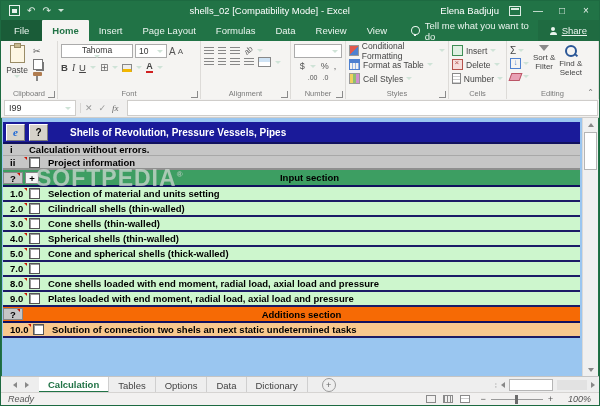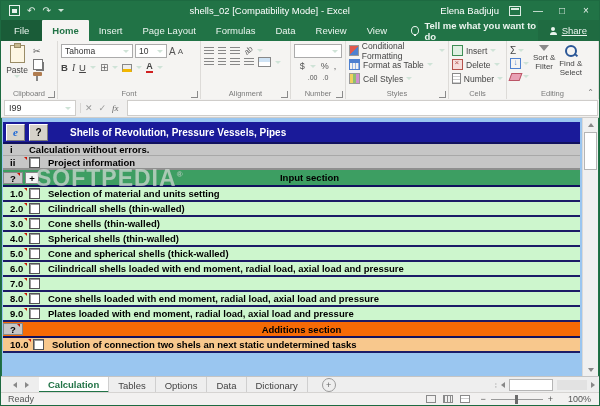--- a/index.html
+++ b/index.html
@@ -20,21 +20,21 @@
   .tb-right{display:flex;align-items:center;gap:10px;padding-right:6px;}
   .i-ribopt{width:10px;height:8px;border:1px solid #dcebe2;position:relative;}
   .i-ribopt:after{content:"";position:absolute;left:1px;top:1px;right:1px;height:2px;background:#dcebe2;}
   .winbtn{color:#eaf4ee;font-size:10px;width:14px;text-align:center;cursor:default;}
 
   
   .tabrow{position:absolute;left:0;top:19px;right:0;height:21px;background:#217346;display:flex;align-items:stretch;font-size:9.5px;color:#eaf4ee;}
   .rtab{padding:0 10px;display:flex;align-items:center;}
   .rtab.file{background:#1a5c38;padding:0 13px;}
   .rtab.active{background:#f5f4f2;color:#217346;font-weight:bold;border-radius:1px 1px 0 0;}
-  .tellme{display:flex;align-items:center;gap:5px;margin-left:14px;flex:1;font-weight:bold;}
+  .tellme{display:flex;align-items:center;gap:5px;margin-left:14px;flex:1;}
   .i-bulb{width:7px;height:7px;border:1px solid #eaf4ee;border-radius:50%;position:relative;display:inline-block;}
   .i-bulb:after{content:"";position:absolute;left:1.5px;top:7px;width:2.5px;height:2px;background:#eaf4ee;}
   .sharebtn{display:flex;align-items:center;gap:5px;padding:0 12px;background:#1f6b41;text-decoration:underline;}
   .i-person{width:7px;height:7px;position:relative;display:inline-block;}
   .i-person:before{content:"";position:absolute;left:1.5px;top:0;width:4px;height:4px;border-radius:50%;background:#eaf4ee;}
   .i-person:after{content:"";position:absolute;left:0;top:4.5px;width:7px;height:3px;border-radius:3px 3px 0 0;background:#eaf4ee;}
 
   
   .ribbon{position:absolute;left:0;top:40px;right:0;height:58px;background:#f5f4f2;border-bottom:1px solid #d0cecb;display:flex;color:#444;}
   .rgroup{position:relative;border-right:1px solid #dddbd8;padding:3px 3px 12px 3px;box-sizing:border-box;}
@@ -50,21 +50,21 @@
   .i-paste:before{content:"";position:absolute;left:3px;top:-3px;width:5px;height:3px;background:#c8b98e;border:1px solid #9a8c66;}
   .pastelbl{font-size:8.5px;margin-top:2px;}
   .clipsmall{display:flex;flex-direction:column;gap:2px;padding-top:2px;}
   .i-copy{width:8px;height:9px;border:1px solid #777;background:#fff;box-shadow:2px 2px 0 -1px #777;}
   .i-painter{width:9px;height:4px;background:#b07c4f;border-radius:1px;position:relative;}
   .i-painter:after{content:"";position:absolute;left:3px;top:4px;width:2px;height:5px;background:#888;}
 
   .g-font{width:143px;}
   .fontrow1{display:flex;gap:2px;align-items:center;}
   .fontrow2{display:flex;gap:4px;align-items:center;margin-top:4px;font-size:9.5px;}
-  .fname{width:64px;}
+  .fname{width:64px;flex-direction:column;}
   .fsize{width:24px;}
   .bA{font-weight:bold;}
   .iA{font-style:italic;font-family:"Liberation Serif",serif;}
   .uA{text-decoration:underline;}
   .i-borders{font-size:10px;color:#666;line-height:1;}
   .i-fill{width:10px;height:8px;border:1px solid #888;border-bottom:3px solid #f3b700;box-sizing:border-box;background:#eee;}
   .i-fontcolor{font-size:9px;font-weight:bold;border-bottom:2.5px solid #d02020;line-height:9px;}
 
   .g-align{width:90px;}
   .alrow{display:flex;gap:4px;align-items:center;margin-top:2px;}
@@ -147,21 +147,21 @@
   .stab:first-of-type{border-left:1px solid #cfcfcf;}
   .stab.active{background:#fff;color:#217346;font-weight:bold;border-bottom:2px solid #217346;box-sizing:border-box;}
   .newsheet{width:12px;height:12px;border:1px solid #9a9a9a;border-radius:50%;color:#666;display:flex;align-items:center;justify-content:center;font-size:9px;align-self:center;margin-left:14px;}
   .tspacer{flex:1;}
   .hscroll{display:flex;align-items:center;gap:4px;padding-right:4px;}
   .hdots{color:#aaa;font-size:8px;}
   .hthumb{width:42px;height:10px;background:#fff;border:1px solid #b5b5b5;}
   .htrack{width:30px;height:10px;background:#e2e2e2;}
 
   
-  .statusbar{position:absolute;left:0;top:391px;right:0;bottom:0;background:#f2f1f0;border-top:1px solid #d6d4d2;display:flex;align-items:center;font-size:9px;color:#555;}
+  .statusbar{position:absolute;left:0;top:391px;right:0;bottom:0;background:#f2f1f0;border-top:1px solid #d6d4d2;display:flex;align-items:center;font-size:9px;color:#555;font-style:italic;}
   .ready{padding-left:7px;flex:1;}
   .views{display:flex;align-items:center;gap:7px;margin-right:10px;}
   .vw{width:10px;height:8px;border:1px solid #8a8a8a;box-sizing:border-box;}
   .vw.b{background:repeating-linear-gradient(90deg,#8a8a8a 0 1px,transparent 1px 3px);}
   .vw.c{background:linear-gradient(#fff 0 2px,#ccc 2px 3px,#fff 3px);}
   .zoomctl{display:flex;align-items:center;gap:5px;margin-right:8px;}
   .ztrack{width:52px;height:1px;background:#9a9a9a;position:relative;}
   .zthumb{position:absolute;left:24px;top:-4px;width:3px;height:9px;background:#6a6a6a;}
   .zpct{width:30px;text-align:right;padding-right:8px;}
 </style>
@@ -421,25 +421,20 @@
         <span class="rlabel"><span>4.0</span><i class="cm"></i></span>
         <span class="cbx"></span>
         <span>Spherical shells (thin-walled)</span>
       </div>
       <div class="row item">
         <span class="rlabel"><span>5.0</span><i class="cm"></i></span>
         <span class="cbx"></span>
         <span>Cone and spherical shells (thick-walled)</span>
       </div>
       <div class="row item">
-        <span class="rlabel"><span>6.0</span><i class="cm"></i></span>
-        <span class="cbx"></span>
-        <span>Cilindricall shells loaded with end moment, radial load, axial load and pressure</span>
-      </div>
-      <div class="row item">
         <span class="rlabel"><span>7.0</span><i class="cm"></i></span>
         <span class="cbx"></span>
       </div>
       <div class="row item">
         <span class="rlabel"><span>8.0</span><i class="cm"></i></span>
         <span class="cbx"></span>
         <span>Cone shells loaded with end moment, radial load, axial load and pressure</span>
       </div>
       <div class="row item">
         <span class="rlabel"><span>9.0</span><i class="cm"></i></span>

